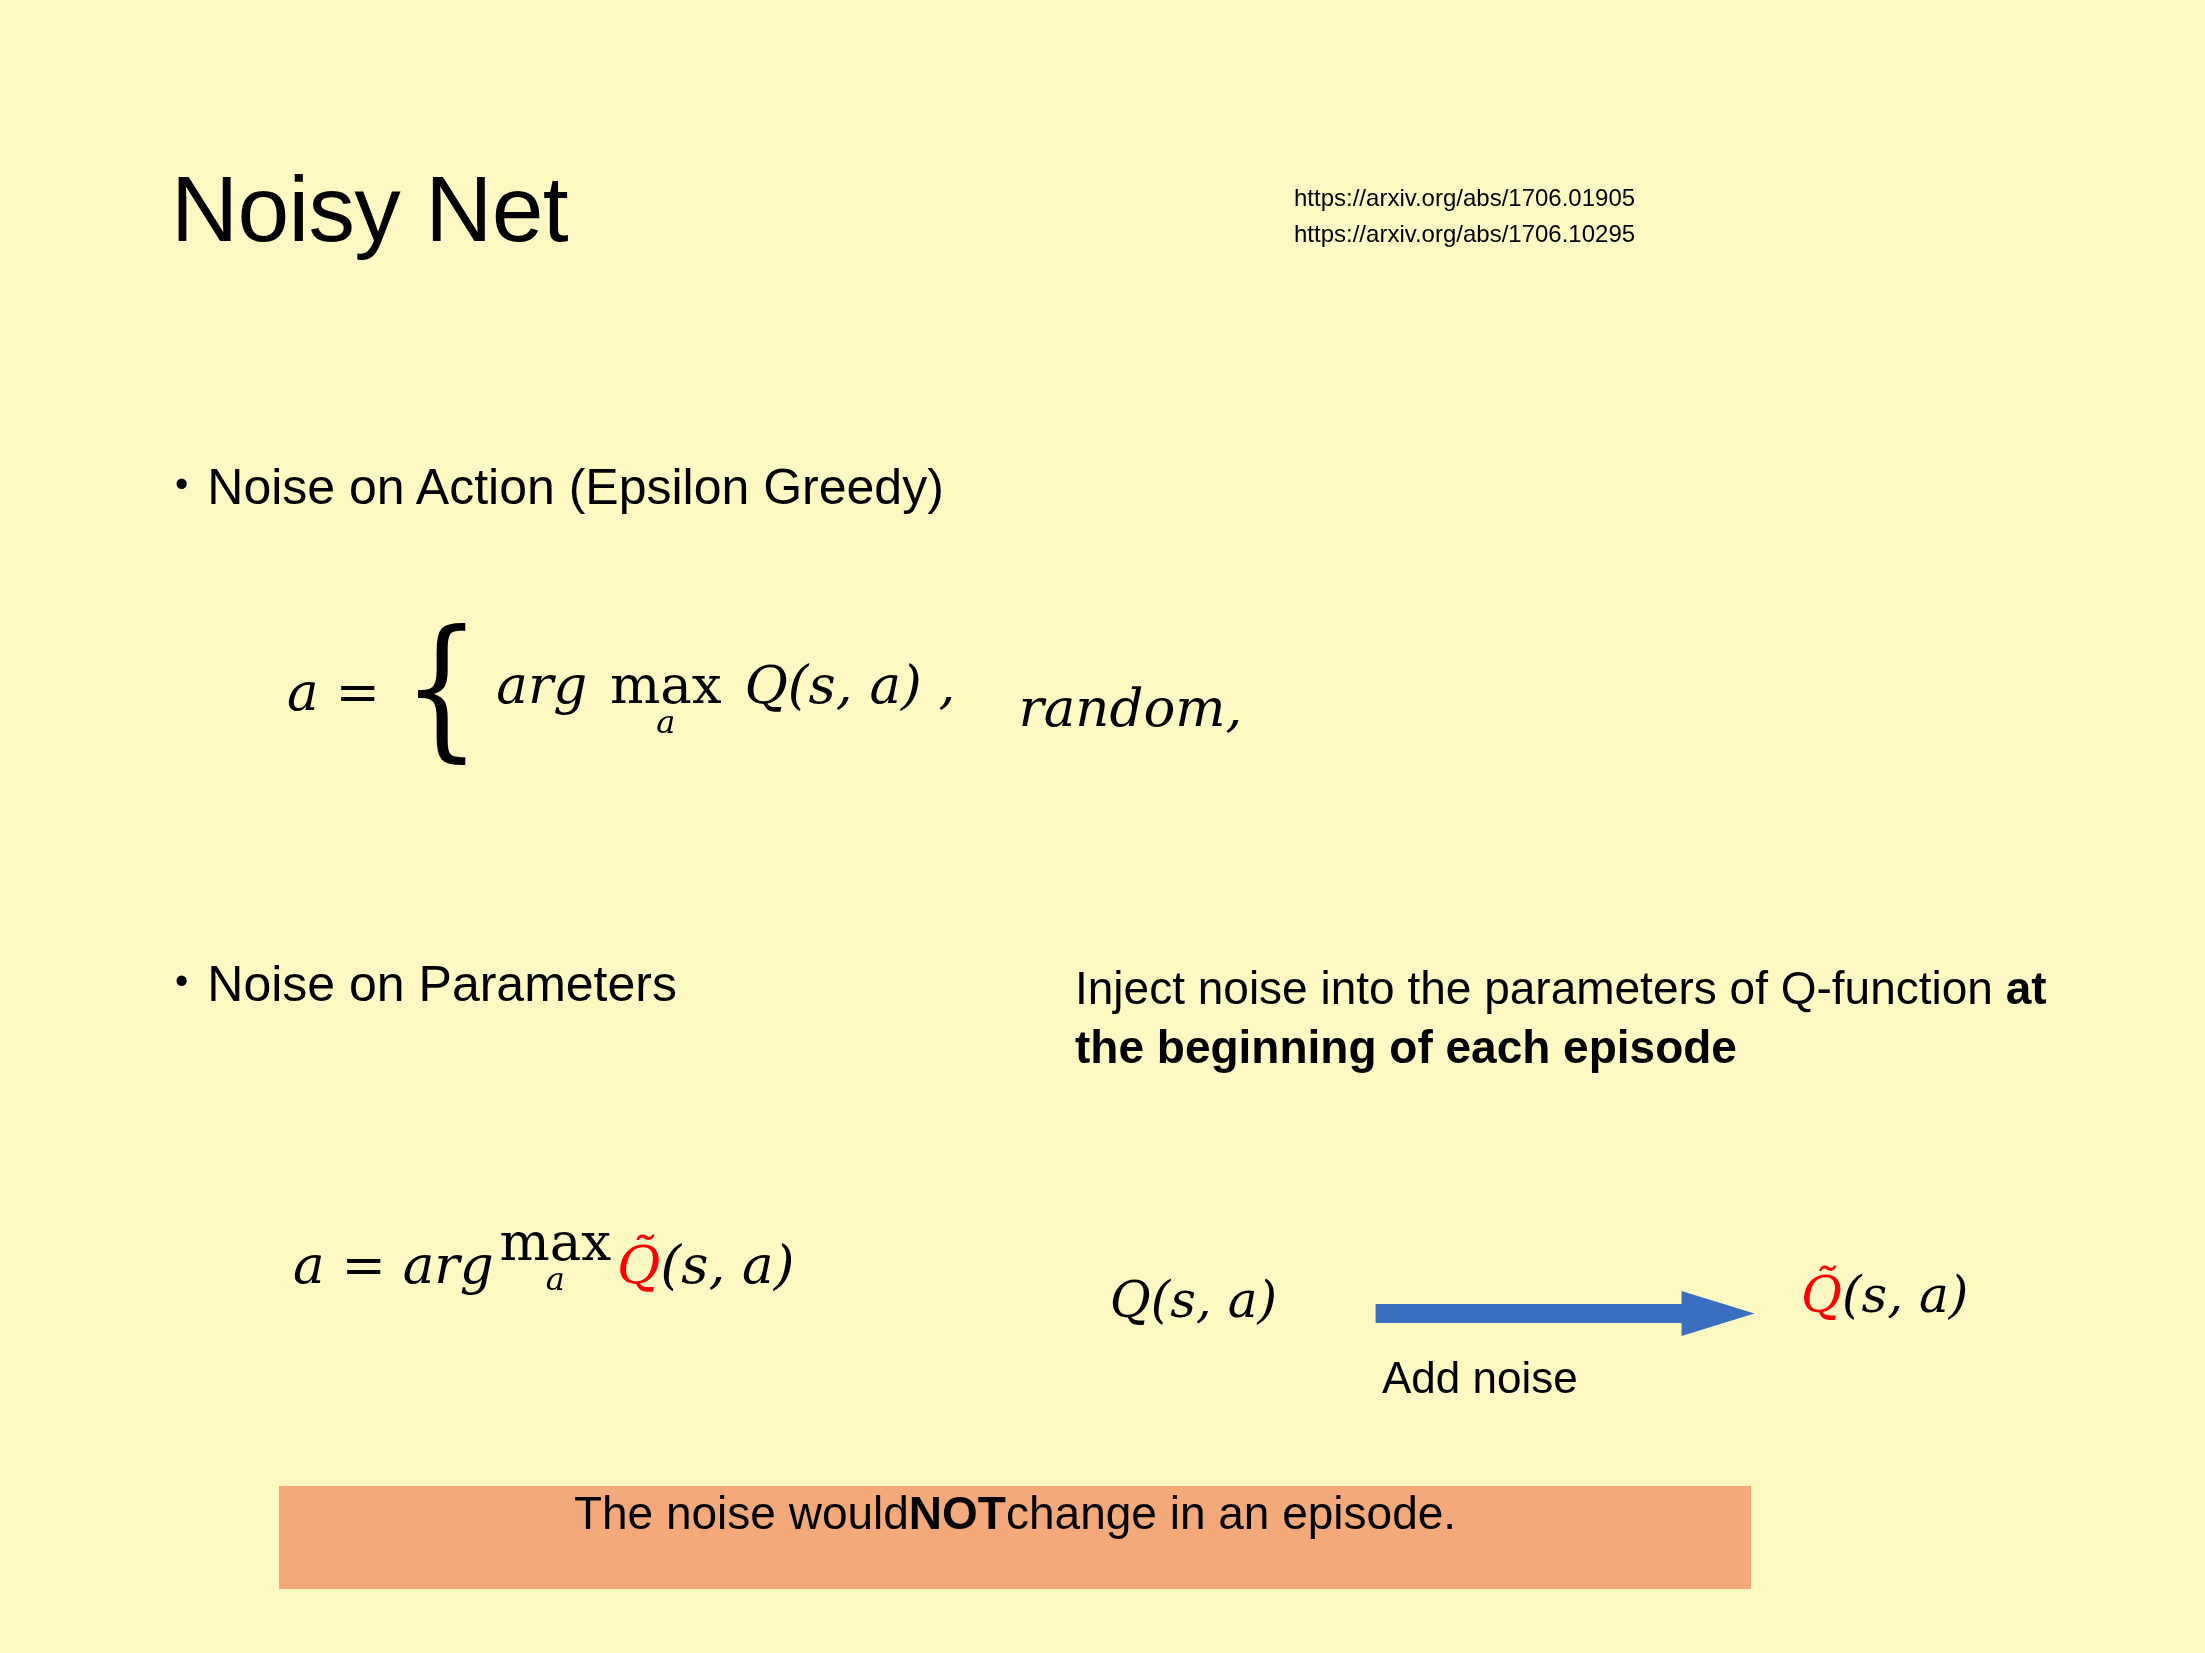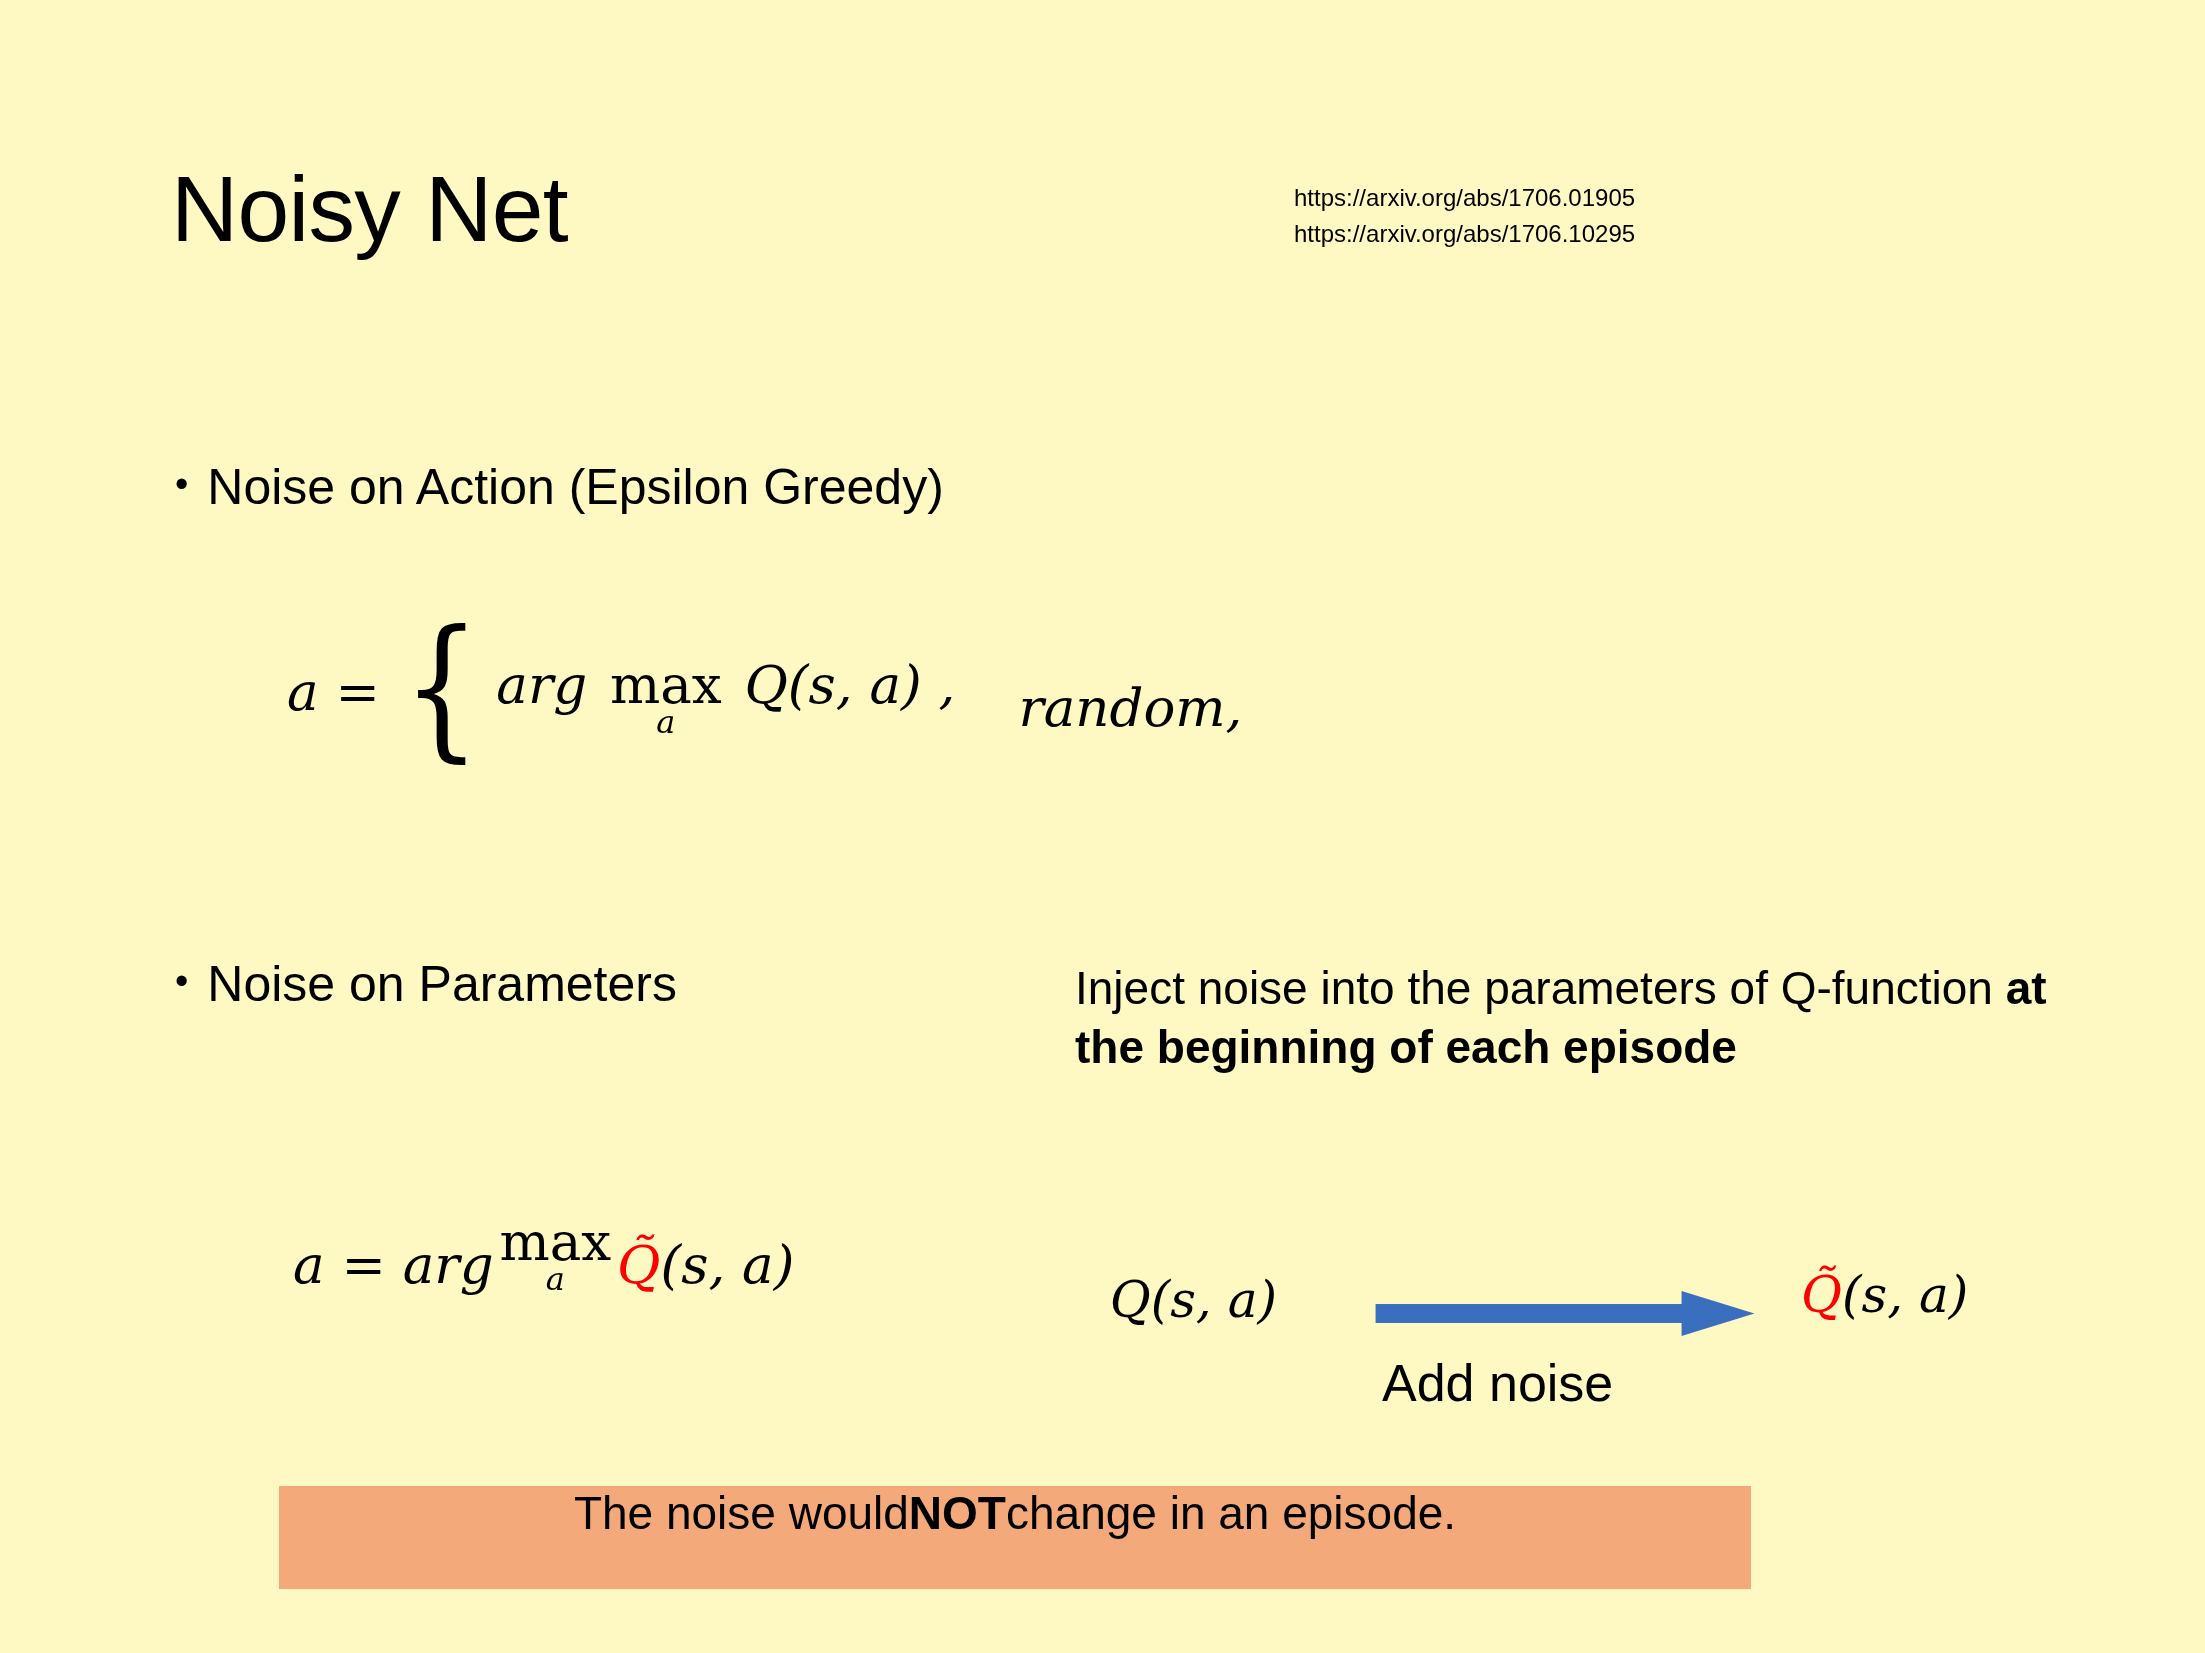--- a/index.html
+++ b/index.html
@@ -193,21 +193,21 @@
   }
   #diagram .arrow {
     position: absolute;
     left: 279px;
     top: 38px;
   }
   #diagram .addnoise {
     position: absolute;
     left: 287px;
     top: 103px;
-    font-size: 52px;
+    font-size: 44px;
     white-space: nowrap;
   }
 
   
   #banner {
     position: absolute;
     left: 279px;
     top: 1486px;
     width: 1472px;
     height: 103px;

